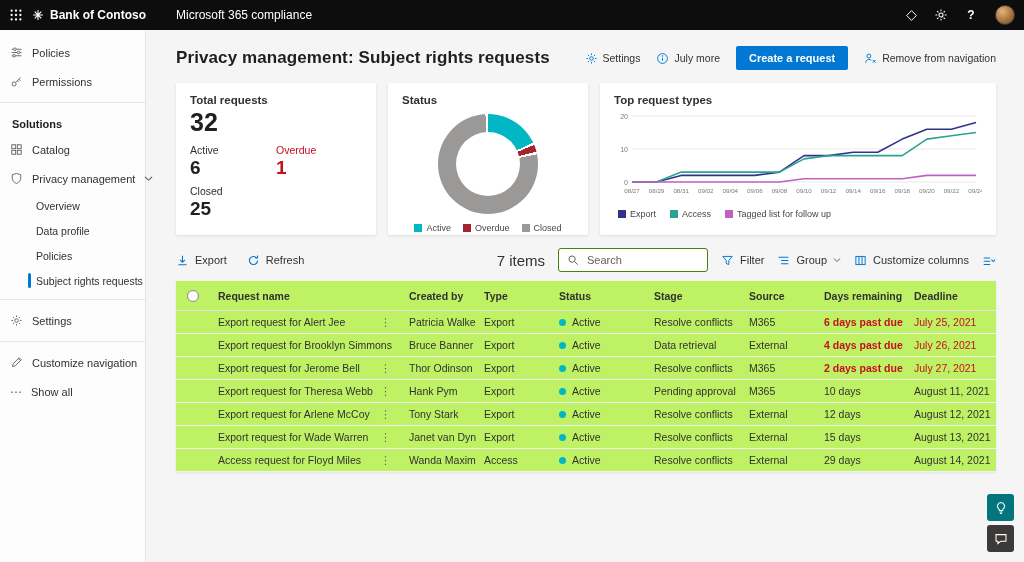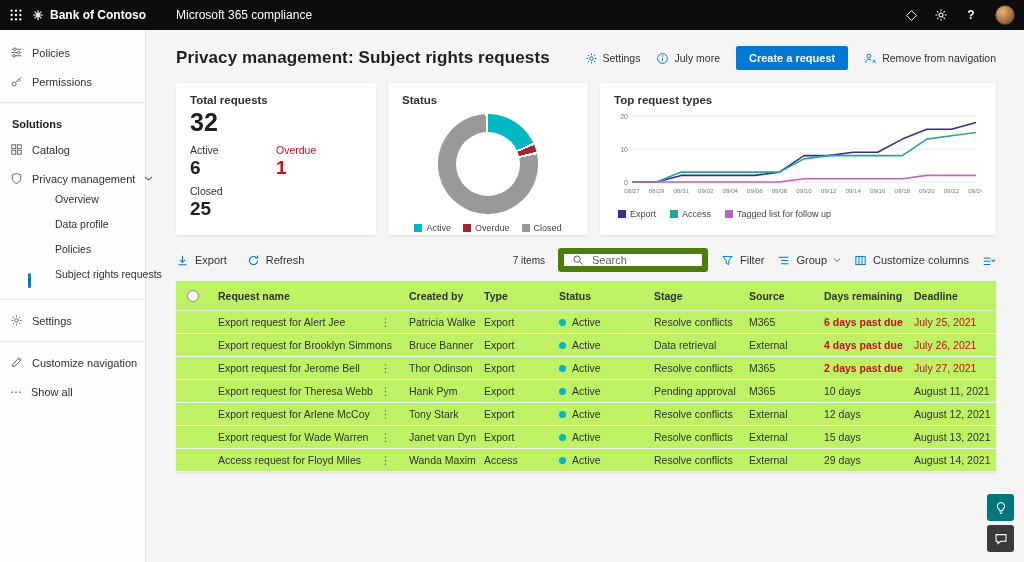--- a/index.html
+++ b/index.html
@@ -27,21 +27,21 @@
     background:radial-gradient(circle at 35% 30%,#e5b37c 0%,#a8743f 55%,#6b451f 100%);
     border:1px solid #3a3a3a;cursor:pointer;}
 
   
   .sidebar{position:absolute;top:30px;left:0;bottom:0;width:146px;background:#fdfdfd;
     border-right:1px solid #e3e3e3;font-size:11px;color:#323130;padding-top:8px;z-index:10;}
   .side-item{display:flex;align-items:center;gap:9px;height:29px;padding:0 10px;cursor:pointer;position:relative;white-space:nowrap;}
   .side-item svg{flex:none;}
   .side-divider{height:1px;background:#e7e7e7;margin:6px 0;}
   .side-header{font-size:11px;font-weight:700;color:#201f1e;padding:9px 12px 5px;}
-  .side-sub{display:flex;align-items:flex-start;height:25px;padding-left:55px;cursor:pointer;position:relative;font-size:10.5px;white-space:nowrap;}
+  .side-sub{display:flex;align-items:center;height:25px;padding-left:36px;cursor:pointer;position:relative;font-size:10.5px;white-space:nowrap;}
   .side-sub.selected::before{content:'';position:absolute;left:28px;top:5px;bottom:5px;width:2.5px;background:var(--accent);border-radius:2px;}
   .chev-slot{margin-left:auto;color:#605e5c;}
 
   
   .main{position:absolute;left:146px;top:30px;right:0;bottom:0;overflow:hidden;background:#f5f5f5;}
   .content{padding:16px 28px 0 30px;}
 
   .page-head{display:flex;align-items:center;}
   .page-title{font-size:17px;font-weight:700;color:#201f1e;letter-spacing:.1px;}
   .head-actions{margin-left:auto;display:flex;align-items:center;gap:16px;font-size:10.5px;color:#323130;}
@@ -70,22 +70,22 @@
   .legend{display:flex;justify-content:center;gap:12px;font-size:9px;color:#484644;margin-top:9px;align-items:center;}
   .legend-l{justify-content:flex-start;gap:14px;margin-top:3px;padding-left:4px;}
   .sw{width:8px;height:8px;display:inline-block;margin-right:4px;vertical-align:-1px;flex:none;}
   .lgi{display:flex;align-items:center;white-space:nowrap;}
 
   
   .toolbar{display:flex;align-items:center;margin-top:13px;font-size:11px;color:#323130;}
   .tool-btn{display:flex;align-items:center;gap:6px;margin-right:20px;cursor:pointer;white-space:nowrap;}
   .tool-btn svg{color:var(--accent);}
   .toolbar-right{margin-left:auto;display:flex;align-items:center;gap:13px;}
-  .items-count{font-size:10px;}
-  .search{display:flex;align-items:center;gap:6px;border:6px solid #4d7c0f;border-radius:3px;background:#fff;height:24px;padding:0 8px;width:150px;}
+  .items-count{font-size:15px;}
+  .search{display:flex;align-items:center;gap:6px;border:1px solid #4d7c0f;border-radius:3px;background:#fff;height:24px;padding:0 8px;width:150px;}
   .search input{border:none;outline:none;background:transparent;font-family:inherit;font-size:11px;width:100%;color:#323130;}
   .search input::placeholder{color:#605e5c;}
 
   .filters{display:flex;align-items:center;gap:9px;margin-top:10px;font-size:10.5px;}
   .chip{background:#efefef;border-radius:2px;padding:4px 8px;display:flex;align-items:center;gap:9px;cursor:default;}
   .chip .x{cursor:pointer;color:#605e5c;font-size:11px;line-height:1;}
 
   
   .table{background:#bef264;margin-top:9px;box-shadow:0 1px 2px rgba(0,0,0,.08);}
   .grid-row{display:grid;grid-template-columns:34px 191px 75px 75px 95px 95px 75px 90px 1fr;align-items:center;}

